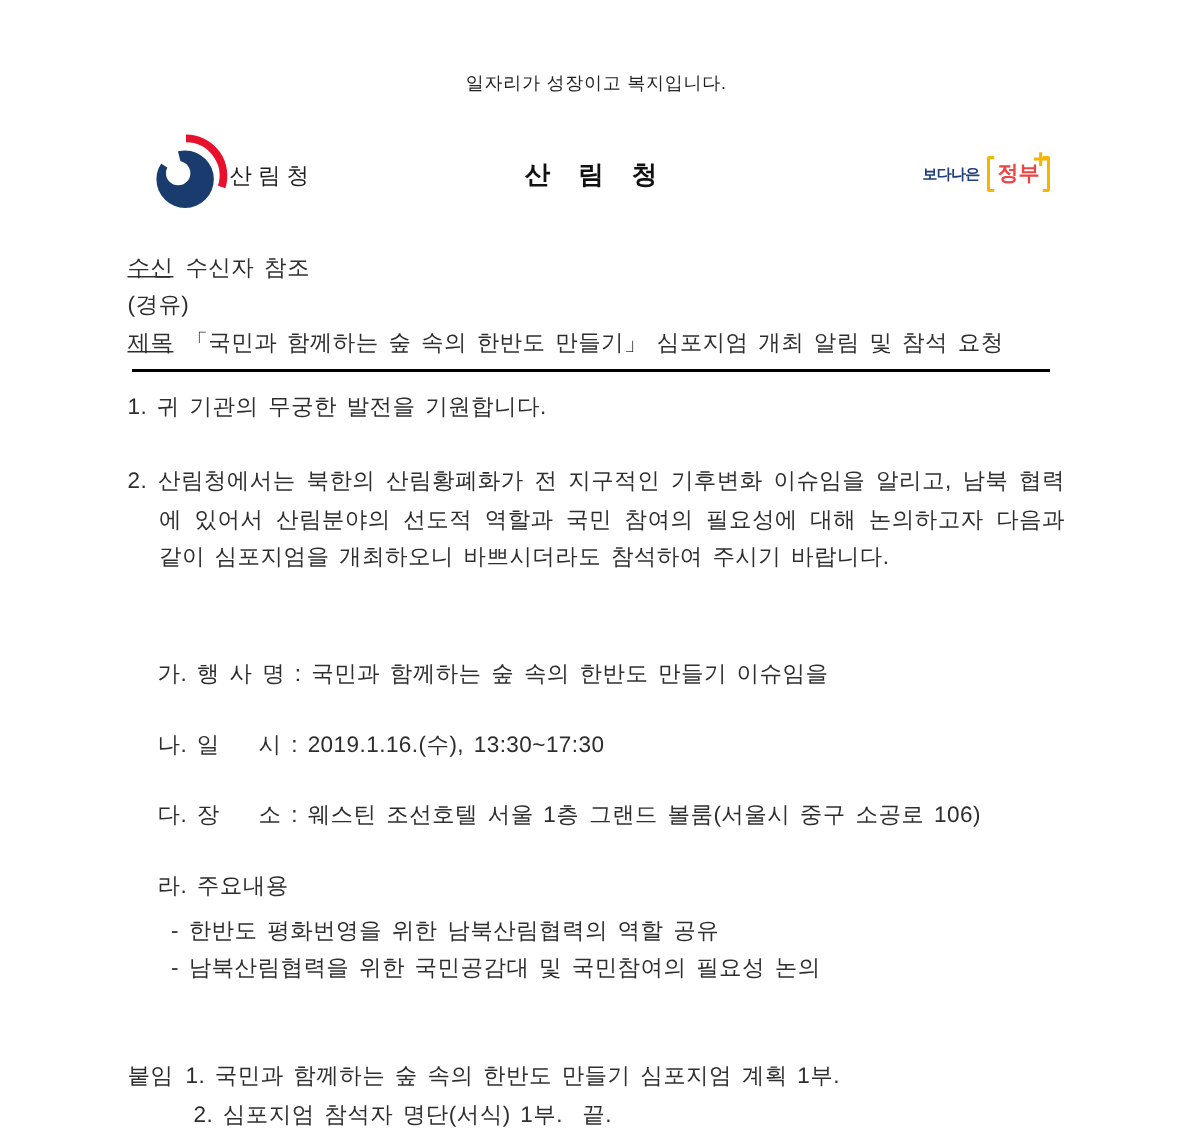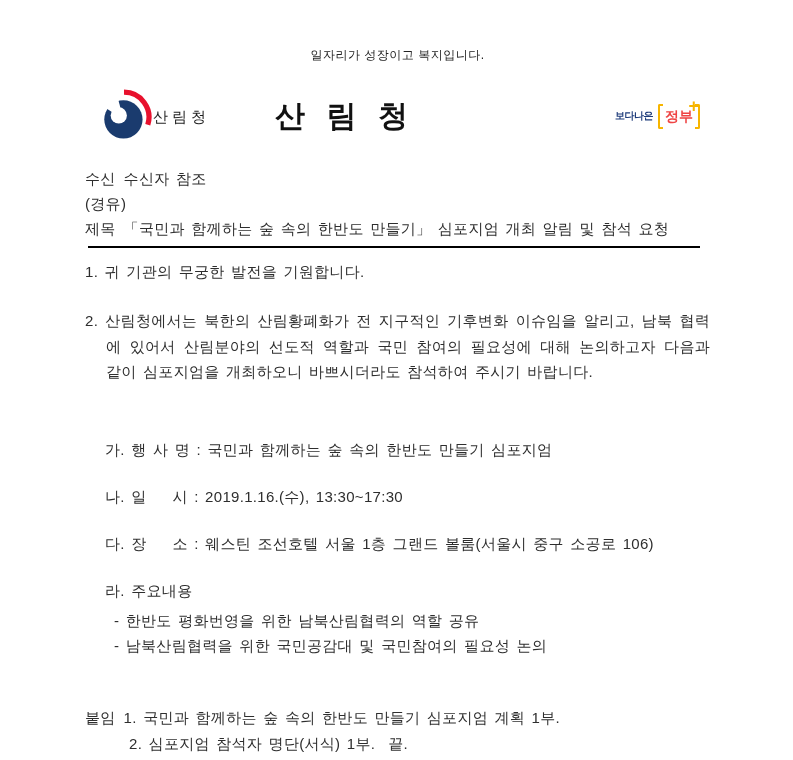--- a/index.html
+++ b/index.html
@@ -38,27 +38,26 @@
   .agency-logo svg { display: block; }
   .logo-label {
     margin-top: 2px;
     font-size: 15px;
     letter-spacing: 4px;
     color: #1d1d1d;
     white-space: nowrap;
   }
   .doc-title {
     flex: 1;
-    text-align: left;
-    font-size: 30px;
+    text-align: center;
+    font-size: 17px;
     font-weight: bold;
     letter-spacing: 7px;
     color: #111;
     white-space: nowrap;
-    font-family: Liberation Serif, serif;
   }
   .header-right {
     width: 190px;
     display: flex; justify-content: flex-end;
   }
   .gov-badge {
     position: relative;
     display: flex; align-items: center;
     padding: 6px 10px 6px 0;
   }
@@ -93,21 +92,21 @@
     color: #F7B500; font-size: 18px; font-weight: bold; line-height: 1;
   }
   .meta { margin-top: 9px; }
   .meta-line {
     line-height: 25px;
     font-size: 15px;
     letter-spacing: 0.3px;
     word-spacing: 2px;
     white-space: pre-wrap;
   }
-  .meta-label { display: inline-block; min-width: 30px; }
+  .meta-label { display: inline-block; min-width: 30px; text-decoration: underline; }
   .meta-value { margin-left: 8px; }
   .divider {
     border: none;
     border-top: 2px solid #000;
     margin: 5px 10px 0 3px;
   }
   .body-text { font-size: 15px; letter-spacing: 0.3px; word-spacing: 2px; }
   .para-1 { margin-top: 14px; line-height: 20px; }
   .para-2 {
     margin-top: 26px;
@@ -169,21 +168,21 @@
     <div class="meta-line"><span class="meta-label">제목</span><span class="meta-value">「국민과 함께하는 숲 속의 한반도 만들기」 심포지엄 개최 알림 및 참석 요청</span></div>
   </div>
 
   <hr class="divider">
 
   <div class="body-text">
     <p class="para-1">1. 귀 기관의 무궁한 발전을 기원합니다.</p>
     <p class="para-2">2. 산림청에서는 북한의 산림황폐화가 전 지구적인 기후변화 이슈임을 알리고, 남북 협력에 있어서 산림분야의 선도적 역할과 국민 참여의 필요성에 대해 논의하고자 다음과 같이 심포지엄을 개최하오니 바쁘시더라도 참석하여 주시기 바랍니다.</p>
 
     <div class="event-list">
-      <div class="event-item">가. 행 사 명 : 국민과 함께하는 숲 속의 한반도 만들기 심포지엄</div>
+      <div class="event-item">가. 행 사 명 : 국민과 함께하는 숲 속의 한반도 만들기 이슈임을</div>
       <div class="event-item">나. 일    시 : 2019.1.16.(수), 13:30~17:30</div>
       <div class="event-item">다. 장    소 : 웨스틴 조선호텔 서울 1층 그랜드 볼룸(서울시 중구 소공로 106)</div>
       <div class="event-item last">라. 주요내용</div>
       <div class="sub-items">
         <div class="sub-item">- 한반도 평화번영을 위한 남북산림협력의 역할 공유</div>
         <div class="sub-item">- 남북산림협력을 위한 국민공감대 및 국민참여의 필요성 논의</div>
       </div>
     </div>
 
     <div class="attachments">

